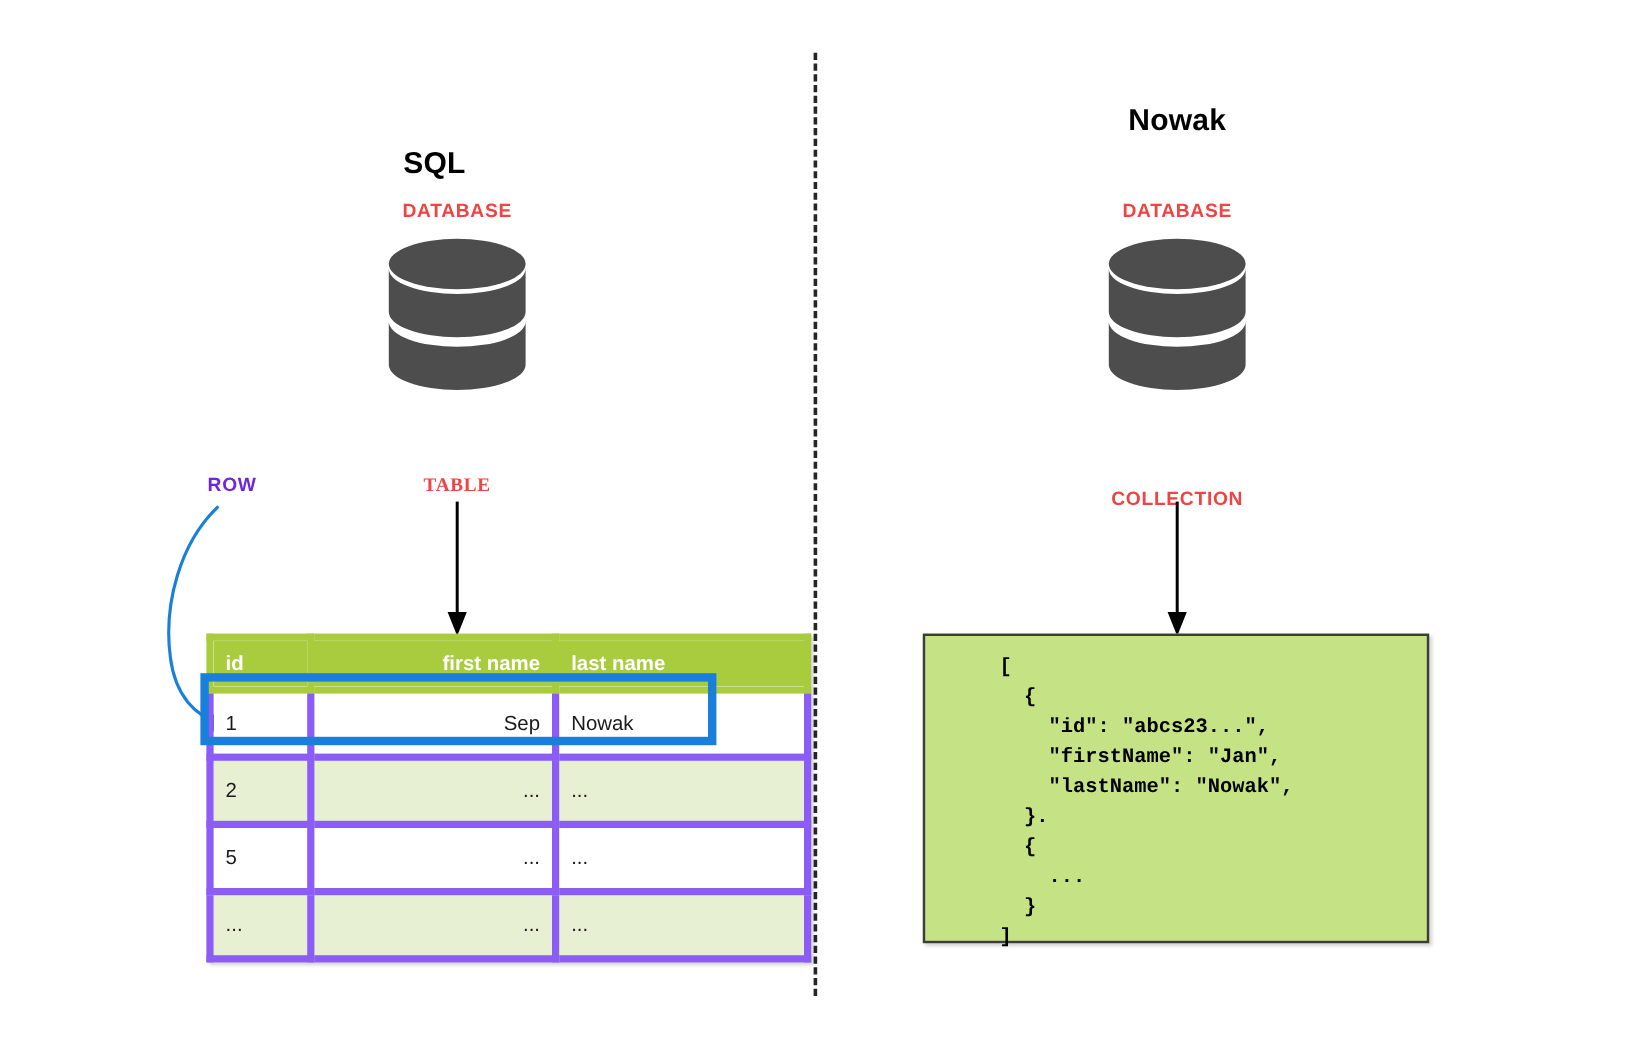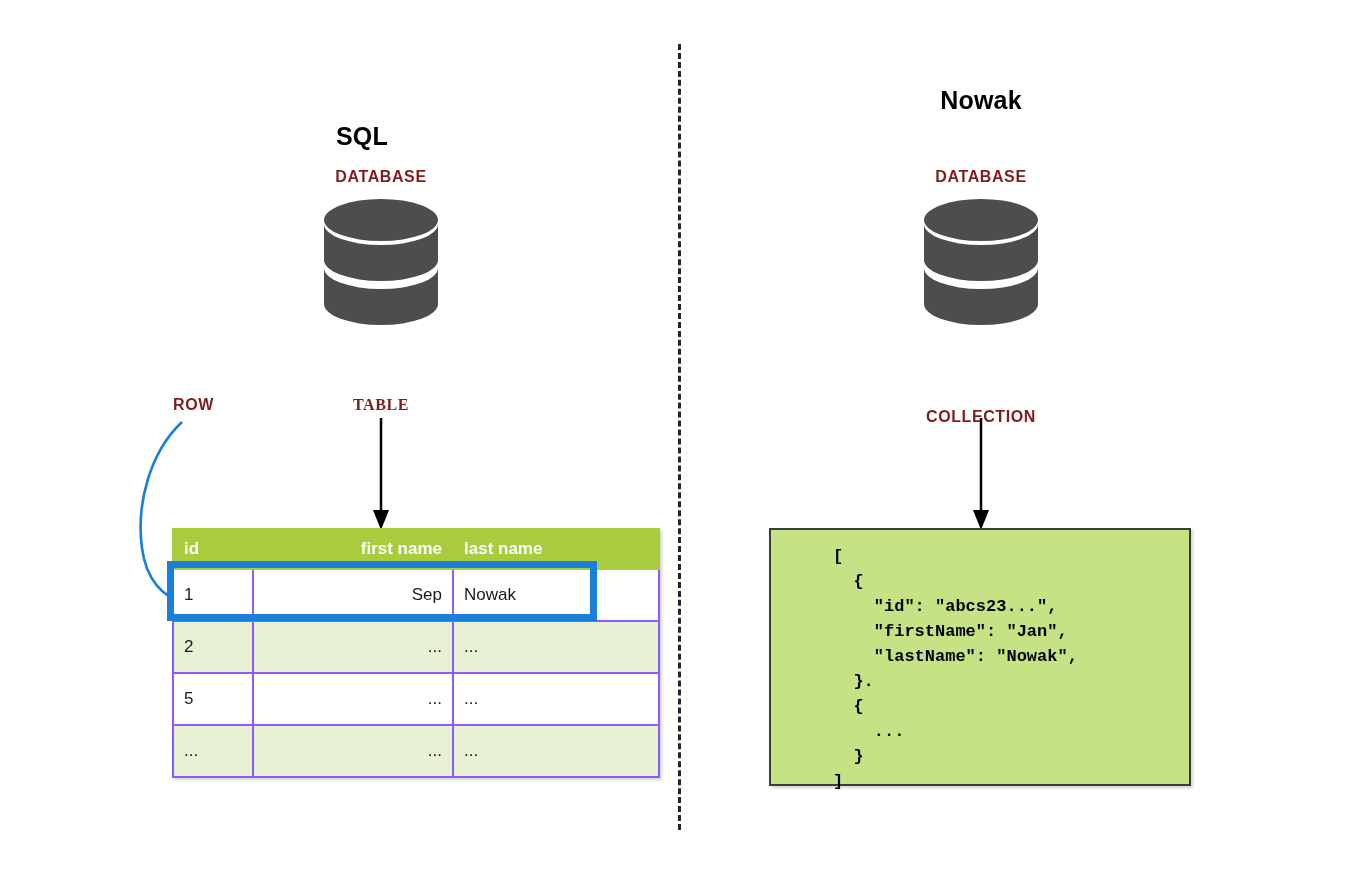--- a/index.html
+++ b/index.html
@@ -40,37 +40,37 @@
     transform: translateX(-50%);
   }
   .title-sql  { left: 362px; top: 86px; margin-top: 36px; }
   .title-nosql{ left: 981px; top: 86px; }
 
   
   .caption {
     position: absolute;
     font-size: 16px;
     font-weight: bold;
-    color: #7f1d1d;
+    color: #ef4444;
     letter-spacing: 0.6px;
     white-space: nowrap;
     transform: translateX(-50%);
   }
   .cap-db-sql   { left: 381px; top: 168px; }
   .cap-db-nosql { left: 981px; top: 168px; }
   .cap-table    { left: 381px; top: 396px; font-family: Liberation Serif, serif; }
   .cap-coll     { left: 981px; top: 408px; }
   .cap-row {
     position: absolute;
     left: 173px;
     top: 396px;
     font-size: 16px;
     font-weight: bold;
     letter-spacing: 0.6px;
-    color: #7f1d1d;
+    color: #6d28d9;
     white-space: nowrap;
   }
 
   
   .db-icon {
     position: absolute;
     width: 116px;
     height: 130px;
   }
   .db-sql   { left: 323px; top: 198px; }
@@ -87,21 +87,21 @@
     position: absolute;
     left: 172px;
     top: 528px;
     width: 420px;
     border-collapse: collapse;
     table-layout: fixed;
     box-shadow: 2px 2px 3px rgba(0,0,0,0.18);
   }
   .sql-table th,
   .sql-table td {
-    border: 2px solid #8b5cf6;
+    border: 6px solid #8b5cf6;
     height: 50px;
     padding: 0 10px;
     font-size: 17px;
     color: #1a1a1a;
     text-align: left;
     vertical-align: middle;
     overflow: hidden;
     white-space: nowrap;
   }
   .sql-table th {

